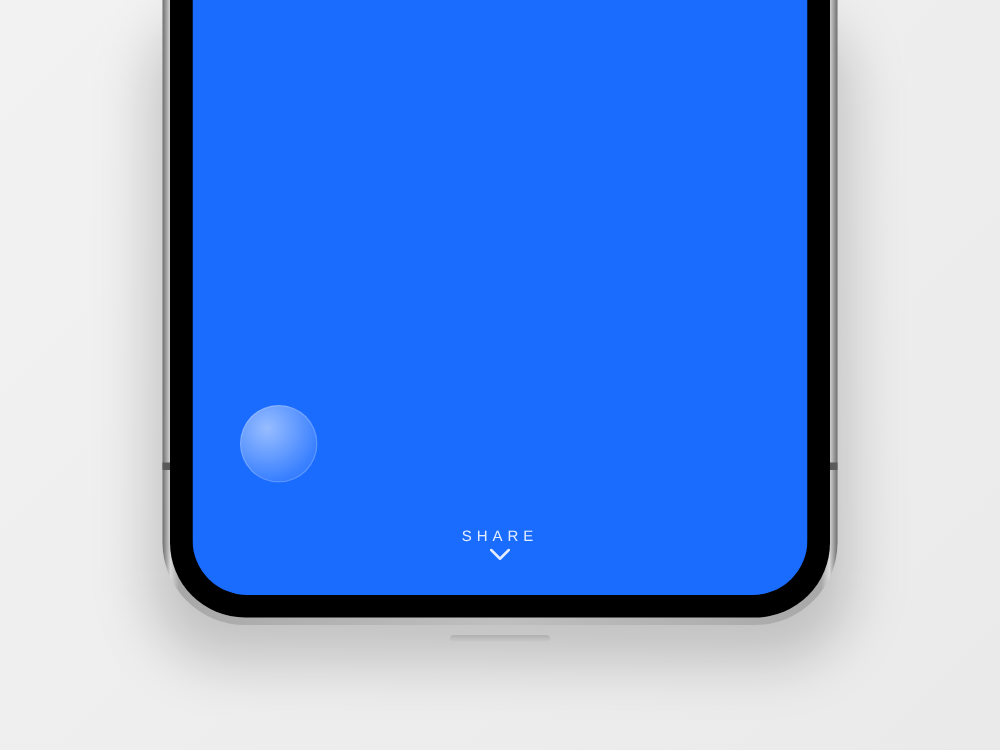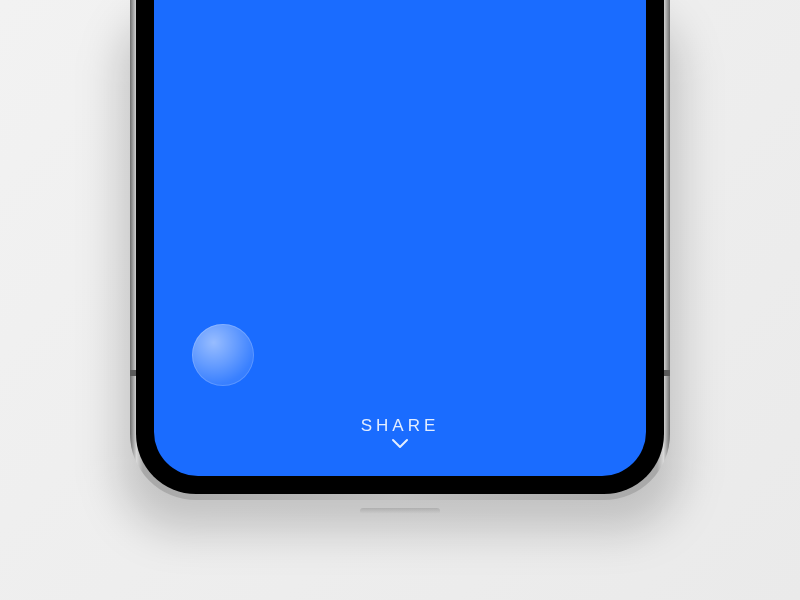--- a/index.html
+++ b/index.html
@@ -94,21 +94,21 @@
   bottom: 26px;
   left: 0;
   right: 0;
   display: flex;
   flex-direction: column;
   align-items: center;
   gap: 2px;
 }
 .share-label {
   color: rgba(255,255,255,0.88);
-  font-size: 17px;
+  font-size: 12px;
   letter-spacing: 4px;
   font-weight: 400;
 }
 .chev {
   width: 18px;
   height: 12px;
 }
 .chev svg { display: block; }
 
 

